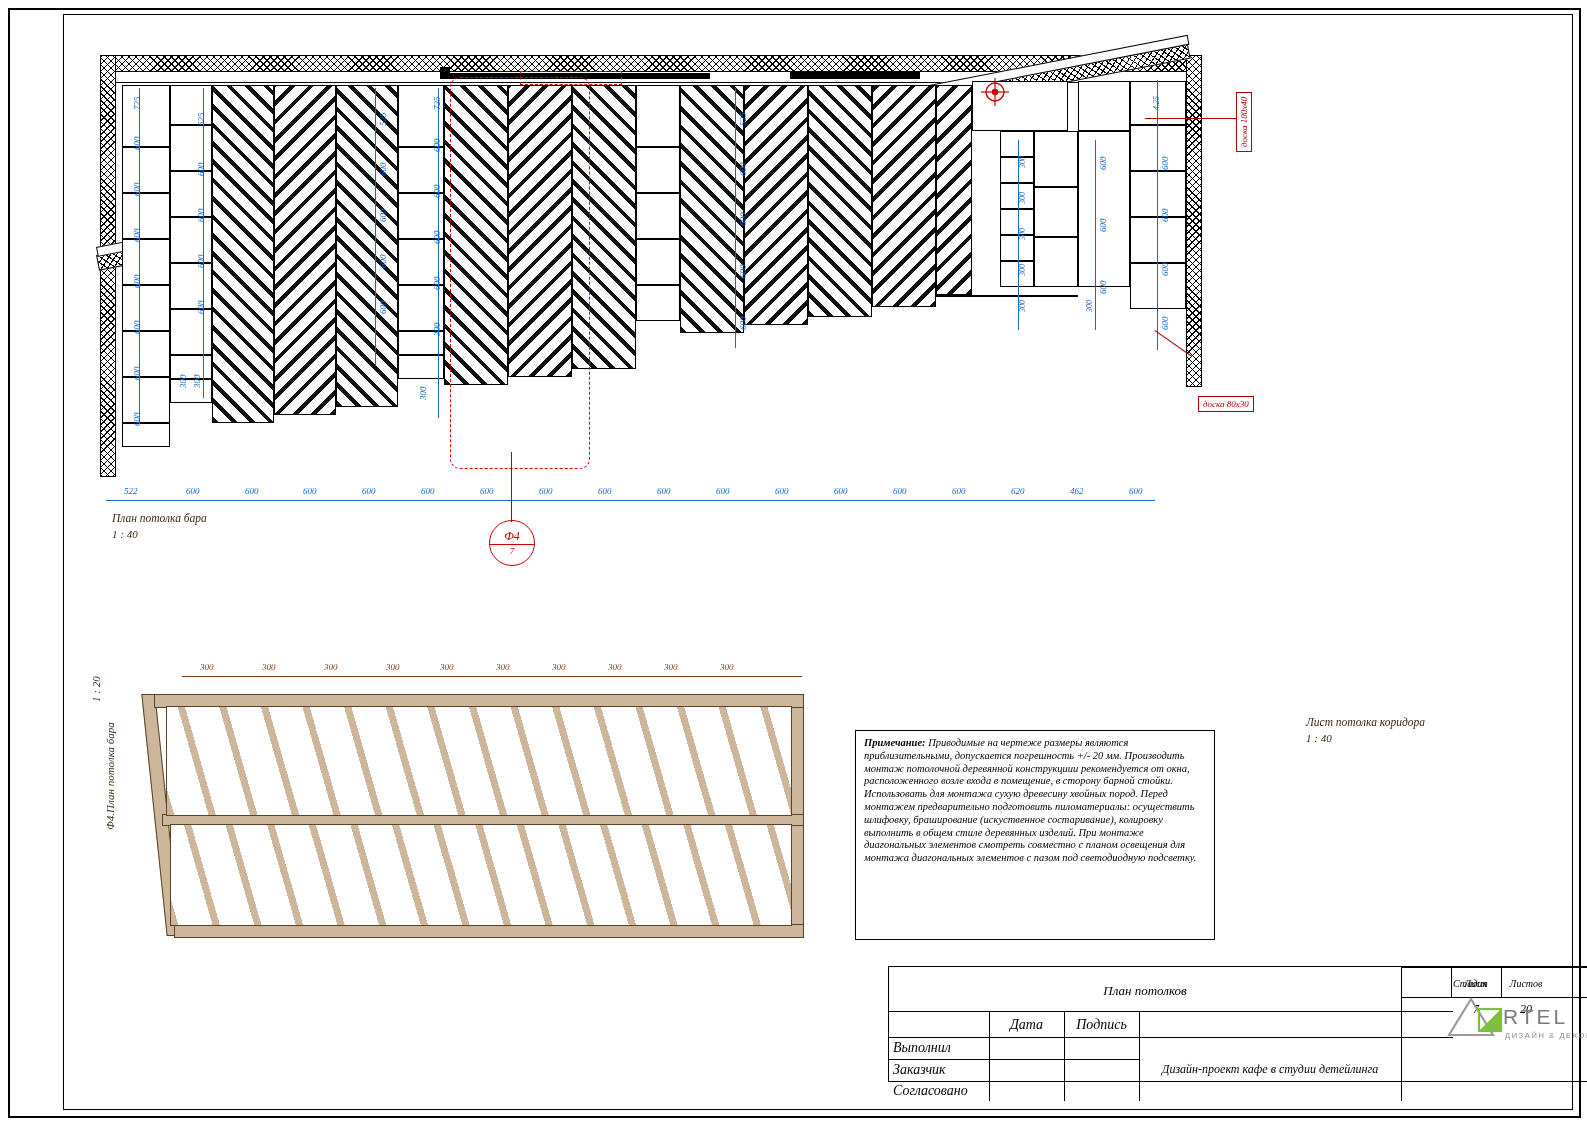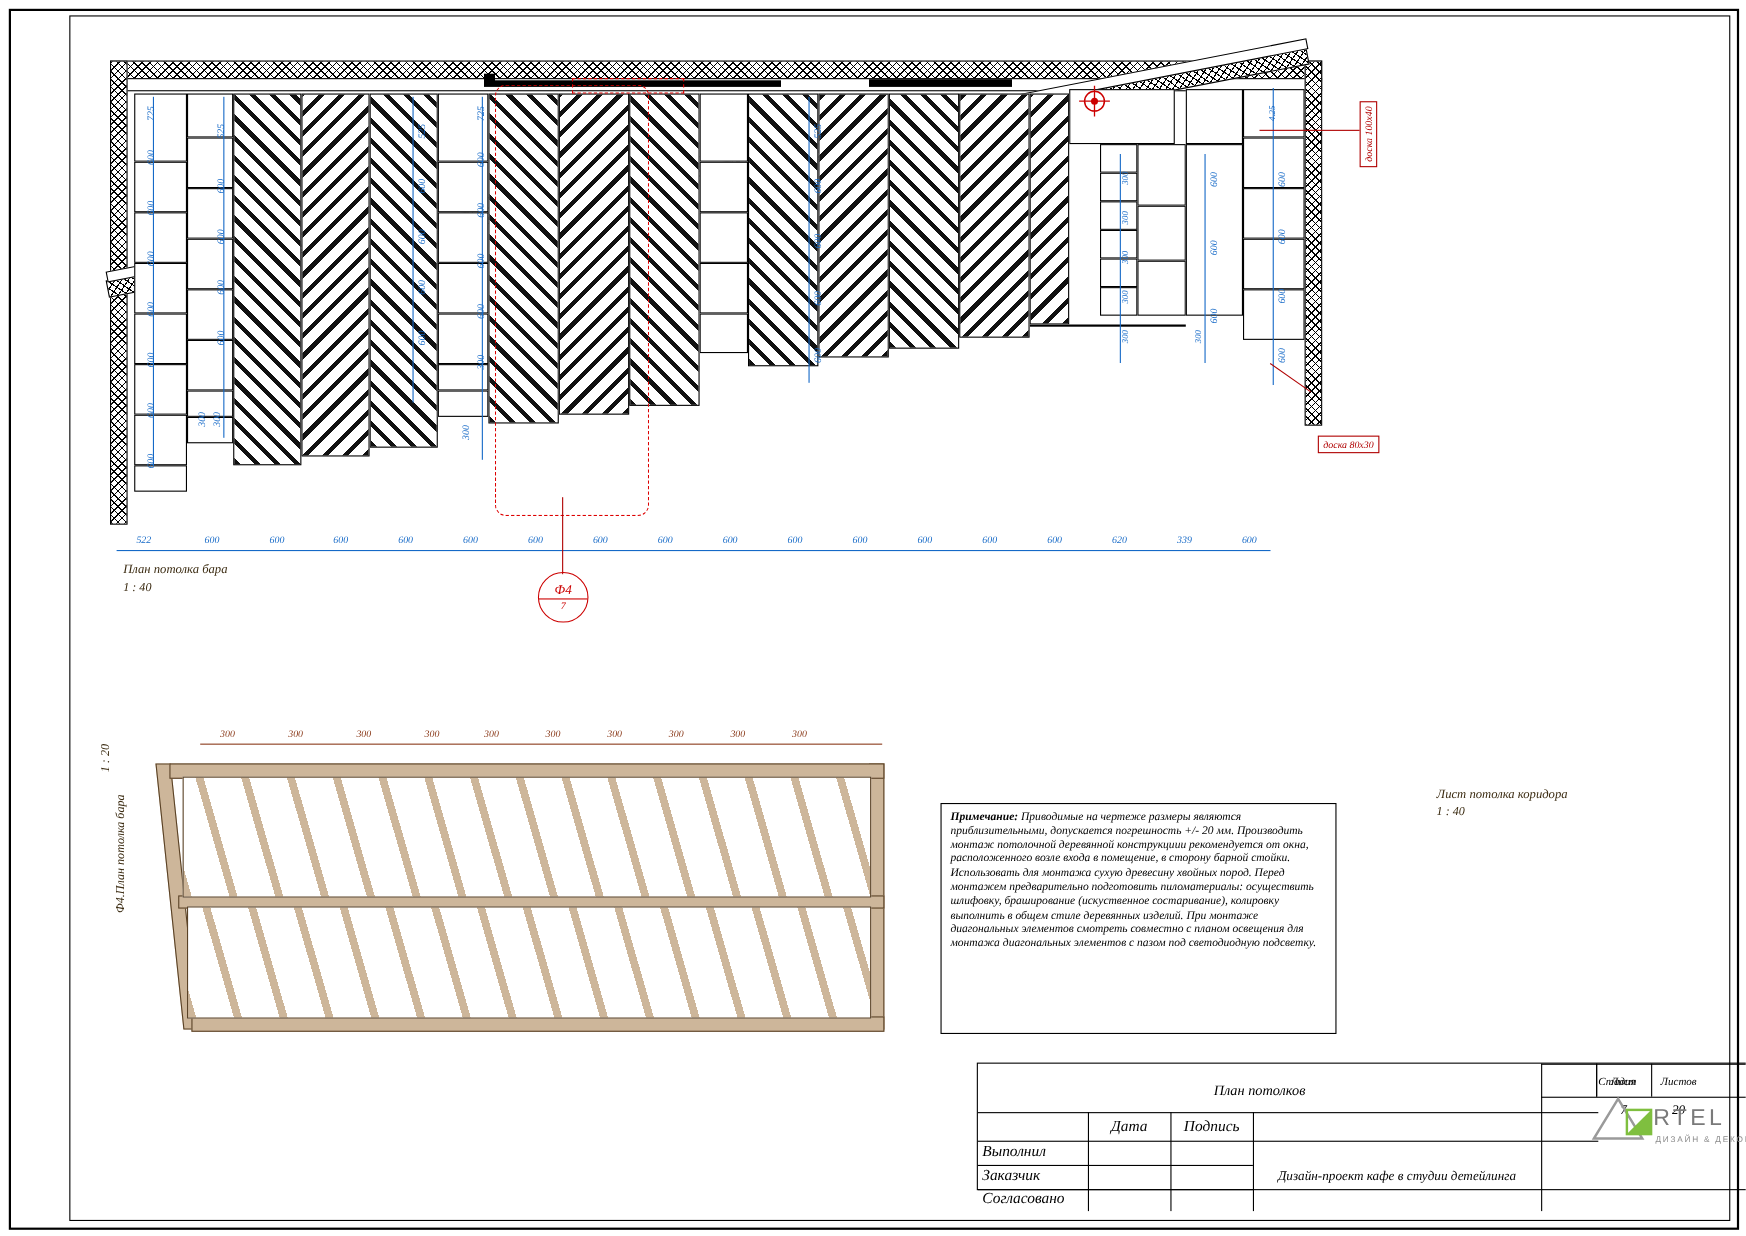--- a/index.html
+++ b/index.html
@@ -224,21 +224,21 @@
     <div class="dim" style="left:480px;top:486px;">600</div>
     <div class="dim" style="left:539px;top:486px;">600</div>
     <div class="dim" style="left:598px;top:486px;">600</div>
     <div class="dim" style="left:657px;top:486px;">600</div>
     <div class="dim" style="left:716px;top:486px;">600</div>
     <div class="dim" style="left:775px;top:486px;">600</div>
     <div class="dim" style="left:834px;top:486px;">600</div>
     <div class="dim" style="left:893px;top:486px;">600</div>
     <div class="dim" style="left:952px;top:486px;">600</div>
     <div class="dim" style="left:1011px;top:486px;">620</div>
-    <div class="dim" style="left:1070px;top:486px;">339</div>
+    <div class="dim" style="left:1070px;top:486px;">462</div>
     <div class="dim" style="left:1129px;top:486px;">600</div>
   </div>
 
   <div class="lbl" style="left:112px;top:512px;font-size:11.5px;">План потолка бара</div>
   <div class="lbl" style="left:112px;top:528px;font-size:11px;">1 : 40</div>
 
   <div class="leader" style="left:511px;top:452px;width:1px;height:70px;"></div>
   <div class="circle-tag" style="left:489px;top:520px;">
     <span class="t">Ф4</span>
     <span class="b">7</span>

